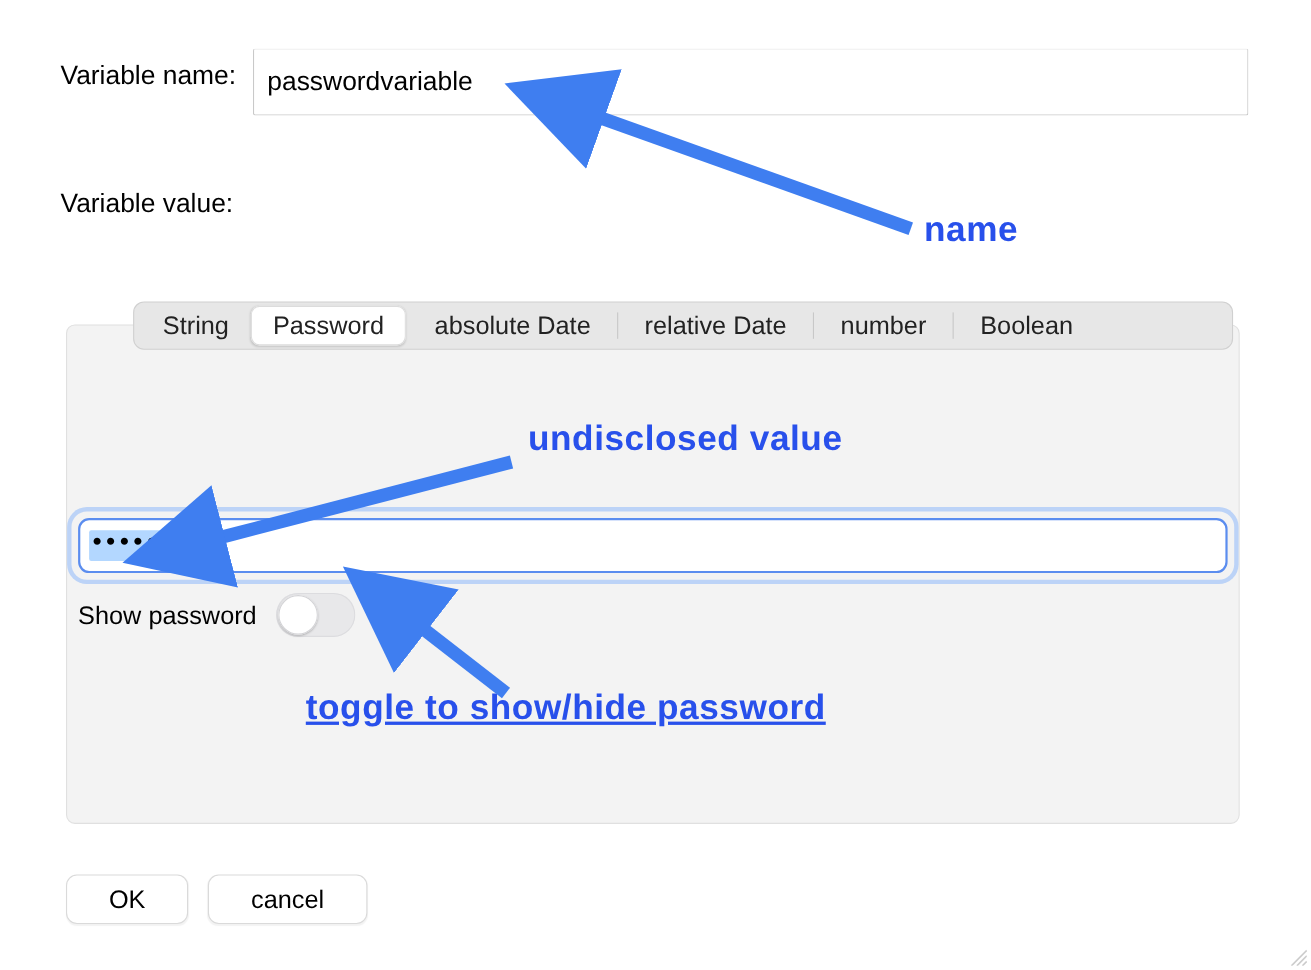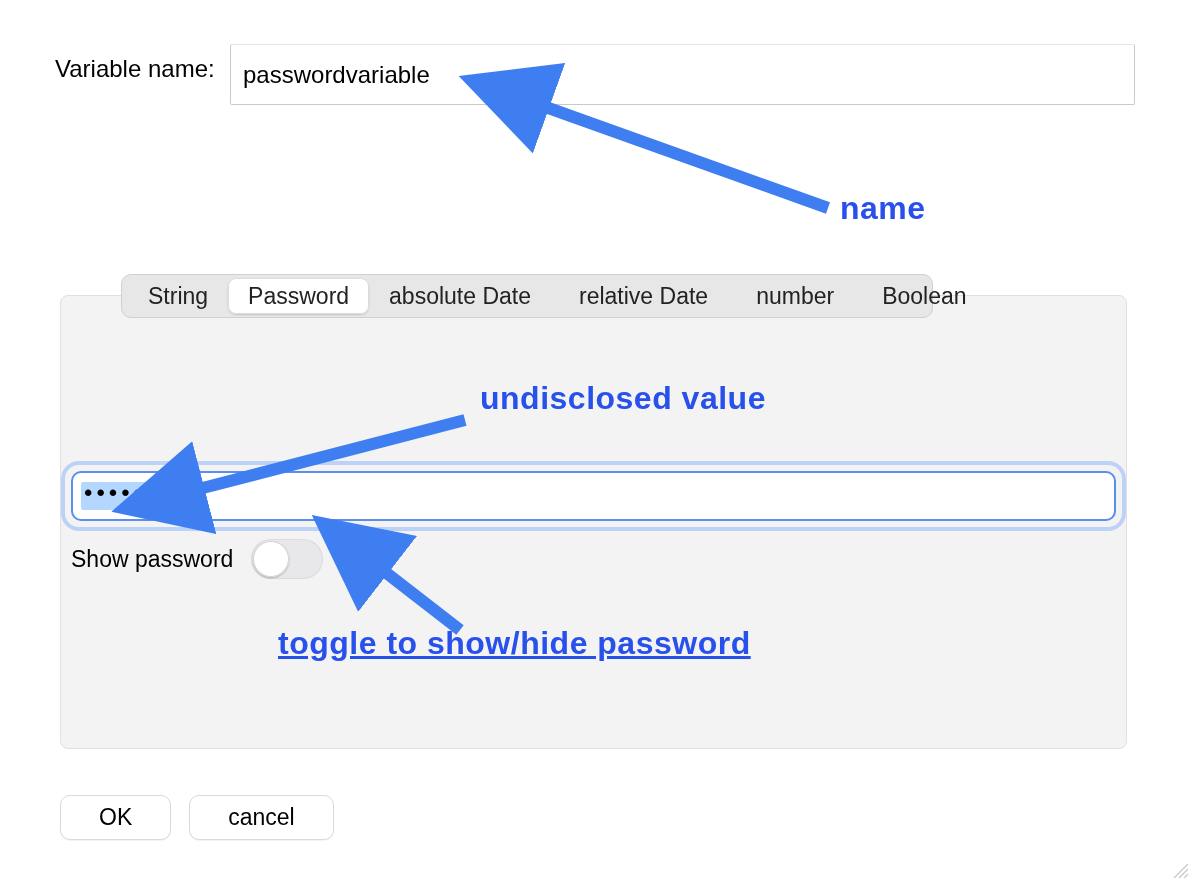--- a/index.html
+++ b/index.html
@@ -66,21 +66,21 @@
     position: absolute;
     left: 60px; top: 295px;
     width: 1067px; height: 454px;
     background: var(--panel-bg);
     border: 1px solid var(--panel-border);
     border-radius: 8px;
   }
 
   .tabbar {
     position: absolute;
-    left: 60px; width: 812px;
+    left: 60px; width: 1000px;
     top: -22px;
     height: 44px;
     background: var(--tab-bg);
     border: 1px solid var(--tab-border);
     border-radius: 10px;
     display: flex;
     align-items: center;
     padding: 21px 6px;
     gap: 0;
   }
@@ -199,20 +199,21 @@
     position:absolute; right:4px; bottom:4px;
     width:18px; height:18px; opacity:.5;
   }
 </style>
 </head>
 <body>
 
 <div class="stage">
 
   <div class="label name">Variable name:</div>
+  <div class="label value">Variable value:</div>
 
   <input class="name-input" type="text" value="passwordvariable" style="">
 
   <div class="panel">
 
     <div class="tabbar" id="tabbar">
         <div class="tab">String</div>
         <div class="tab active">Password</div>
         <div style="width: 6px;"></div>
         <div class="tab">absolute Date</div>

